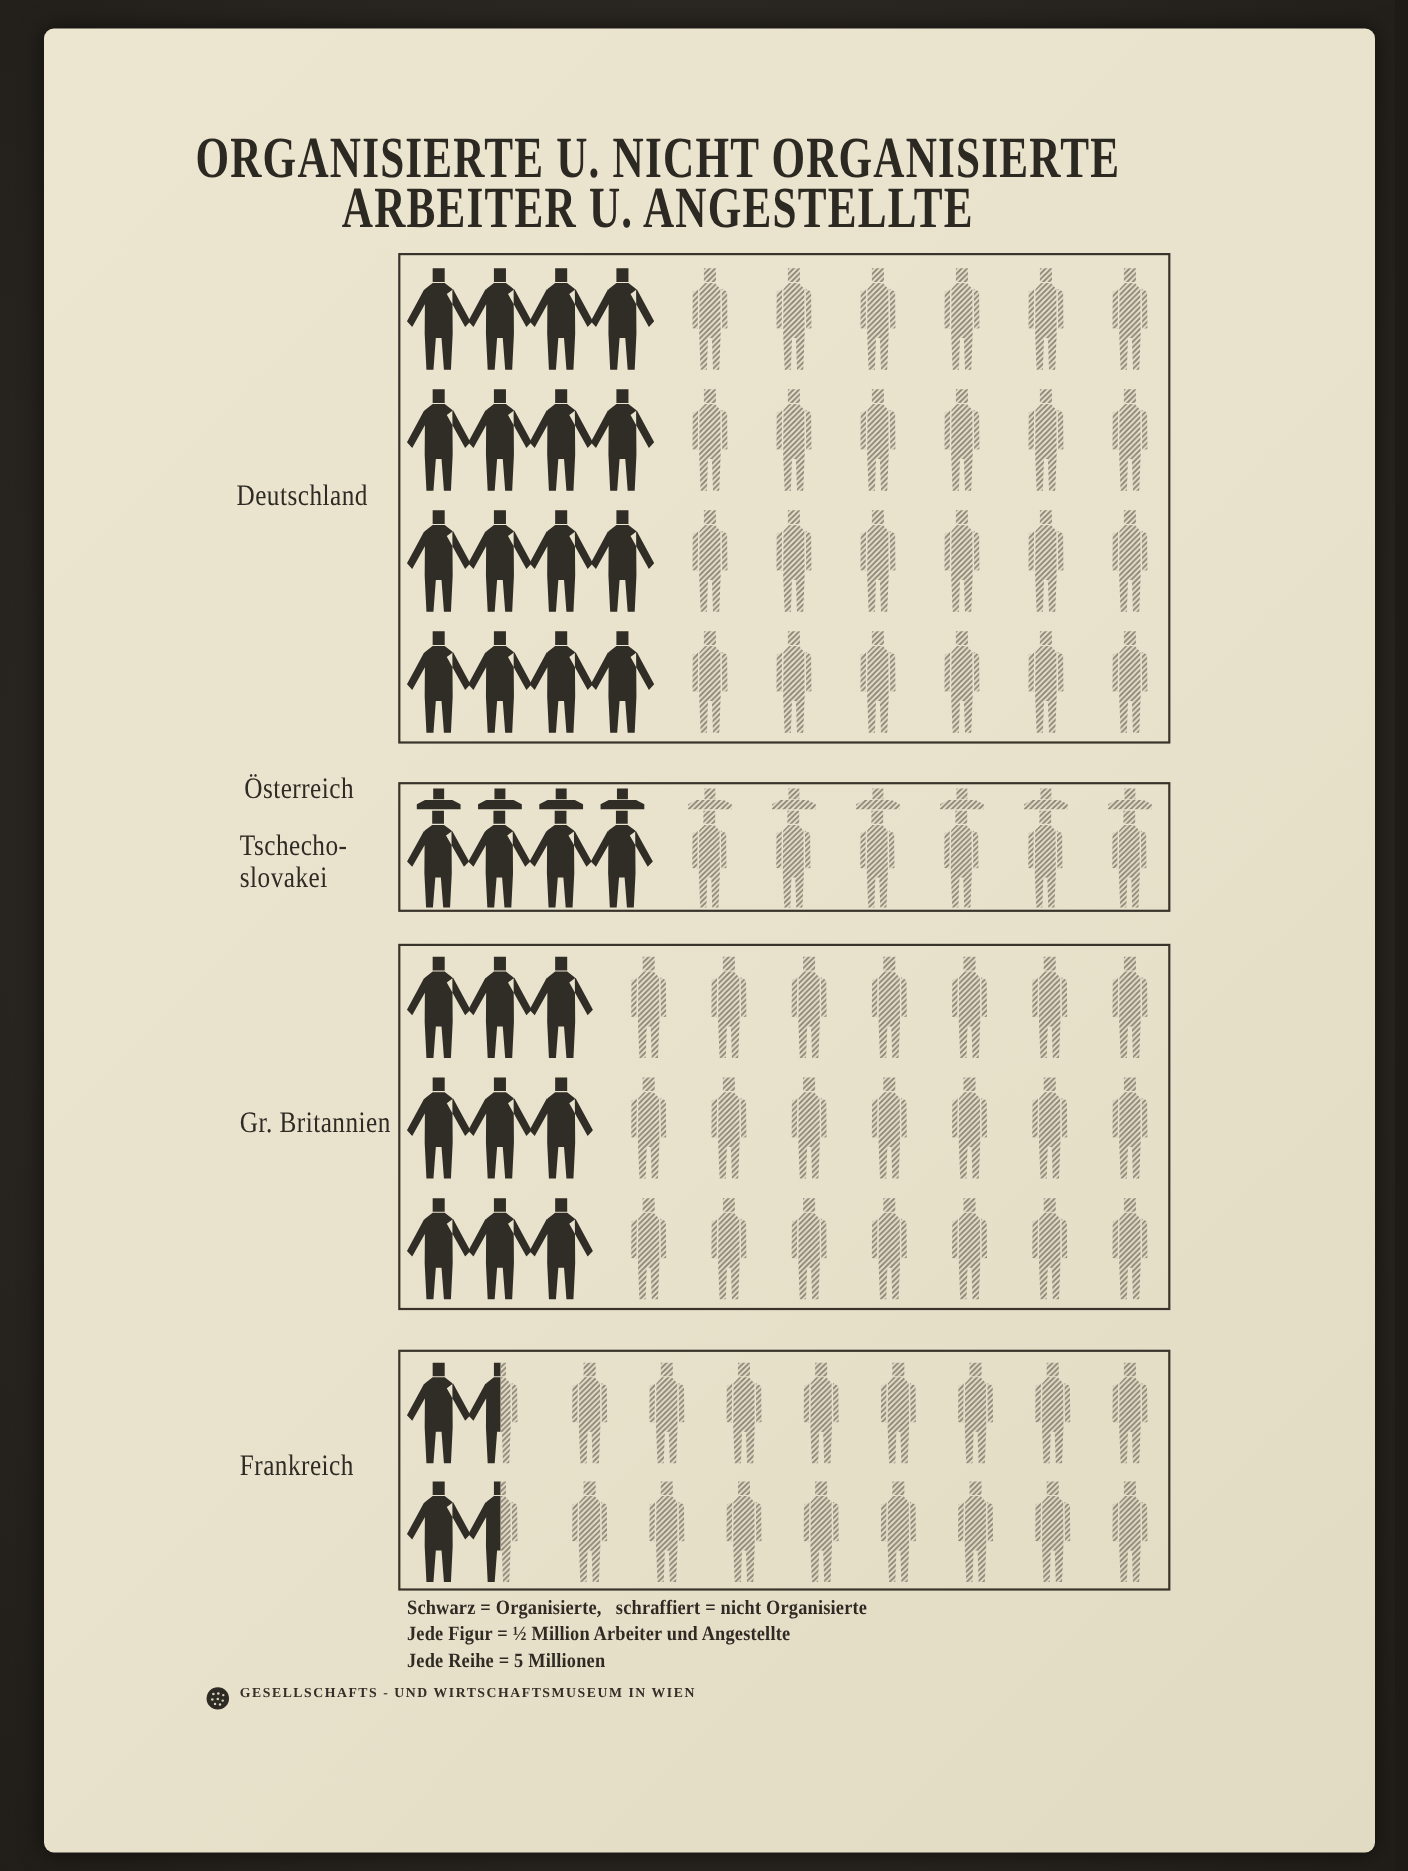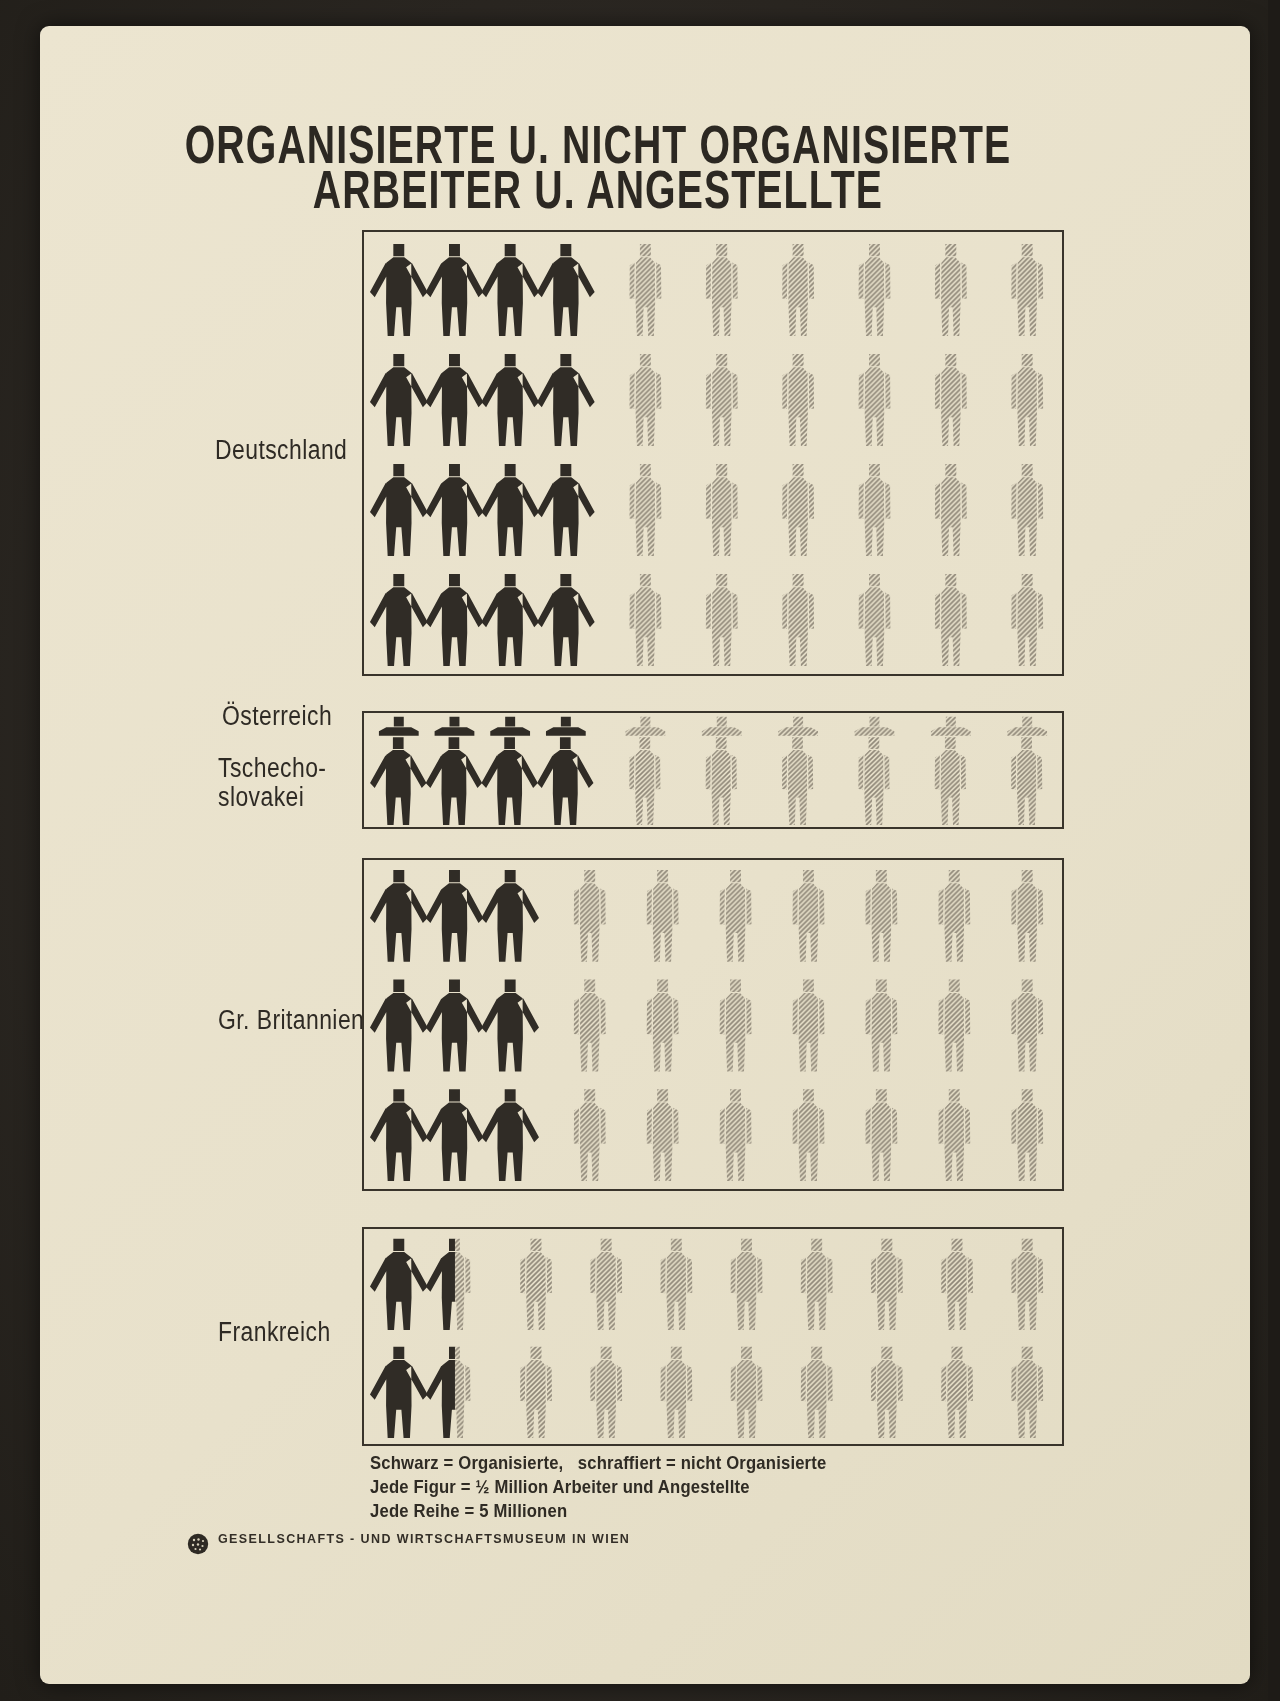--- a/index.html
+++ b/index.html
@@ -1,19 +1,19 @@
 <!DOCTYPE html>
 <html><head>
 <meta charset="utf-8">
 <style>
   html,body{margin:0;padding:0;background:#1e1b17;}
   .stage{
     position:relative;width:1268px;height:1701px;overflow:hidden;
     background:radial-gradient(ellipse at 50% 45%, #36322b 0%, #2b2722 55%, #211e19 100%);
-    font-family:Liberation Sans, sans-serif;
+    font-family:Liberation Serif, serif;
   }
   .card{
     position:absolute;left:40px;top:26px;width:1210px;height:1658px;
     background:linear-gradient(135deg,#ece5d0 0%,#e8e1cb 55%,#e2dbc3 100%);
     border-radius:9px;box-shadow:0 0 22px rgba(0,0,0,.55);
   }
   .title{
     position:absolute;left:0;top:122px;width:1196px;text-align:center;
     font-weight:700;font-size:53px;line-height:45px;letter-spacing:1.5px;
     color:#2c2822;transform:scaleX(.74);

